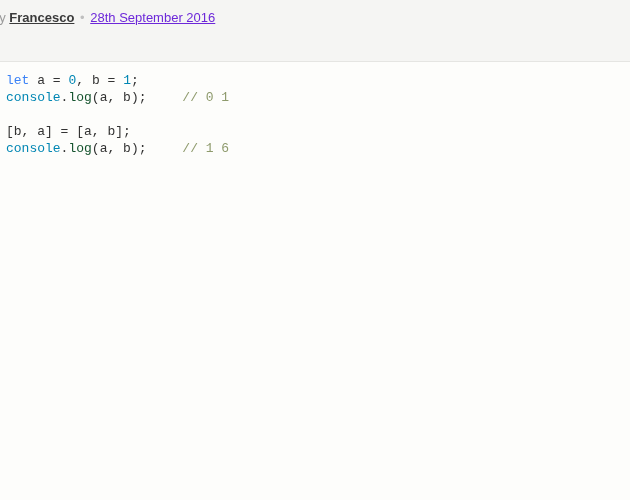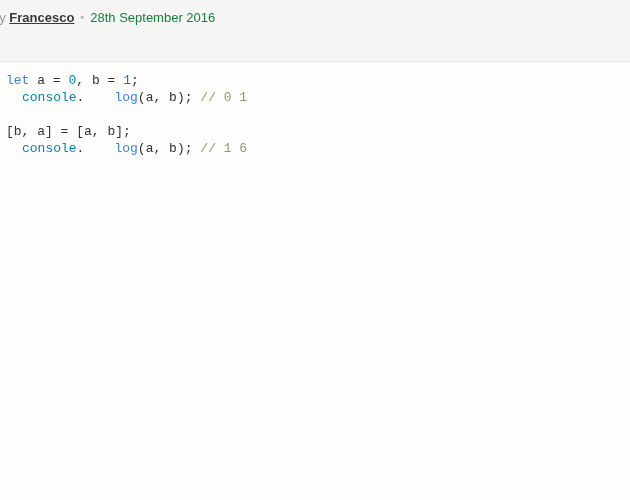--- a/index.html
+++ b/index.html
@@ -21,37 +21,37 @@
     font-size: 13px;
     color: #9a9a9a;
   }
   .meta-inner {
     padding-left: 0;
     margin-left: -8px; 
   }
   .by { color: #9a9a9a; }
   .author { color: #3a3a3a; font-weight: 600; text-decoration: underline; }
   .dot { color: #bfbfbf; padding: 0 2px; }
-  .date { color: #15803d; }
+  .date { color: #6d28d9; text-decoration: underline; }
   .code-area {
     padding: 10px 6px;
     font-family: "SFMono-Regular", Consolas, "Liberation Mono", Menlo, monospace;
     font-size: 13px;
     line-height: 17px;
     white-space: pre;
     color: #333;
   }
   .kw { color: #3b82f6; }
   .id { color: #333; }
   .op { color: #333; }
   .num { color: #0086b3; }
-  .obj { color: #0086b3; margin-left: 16px; }
+  .obj { color: #0086b3; }
   .pun { color: #333; }
-  .fn { color: #3b82f6; margin-left: 30px; }
-  .cmt { color: #8e9a6c; }
+  .fn { color: #14532d; }
+  .cmt { color: #8e9a6c; margin-left: 28px; }
 </style>
 </head>
 <body>
 
 <div class="meta-bar">
   <div class="meta-inner">
     <span class="by">by</span>
     <span class="author">Francesco</span>
     <span class="dot">•</span>
     <span class="date">28th September 2016</span>

